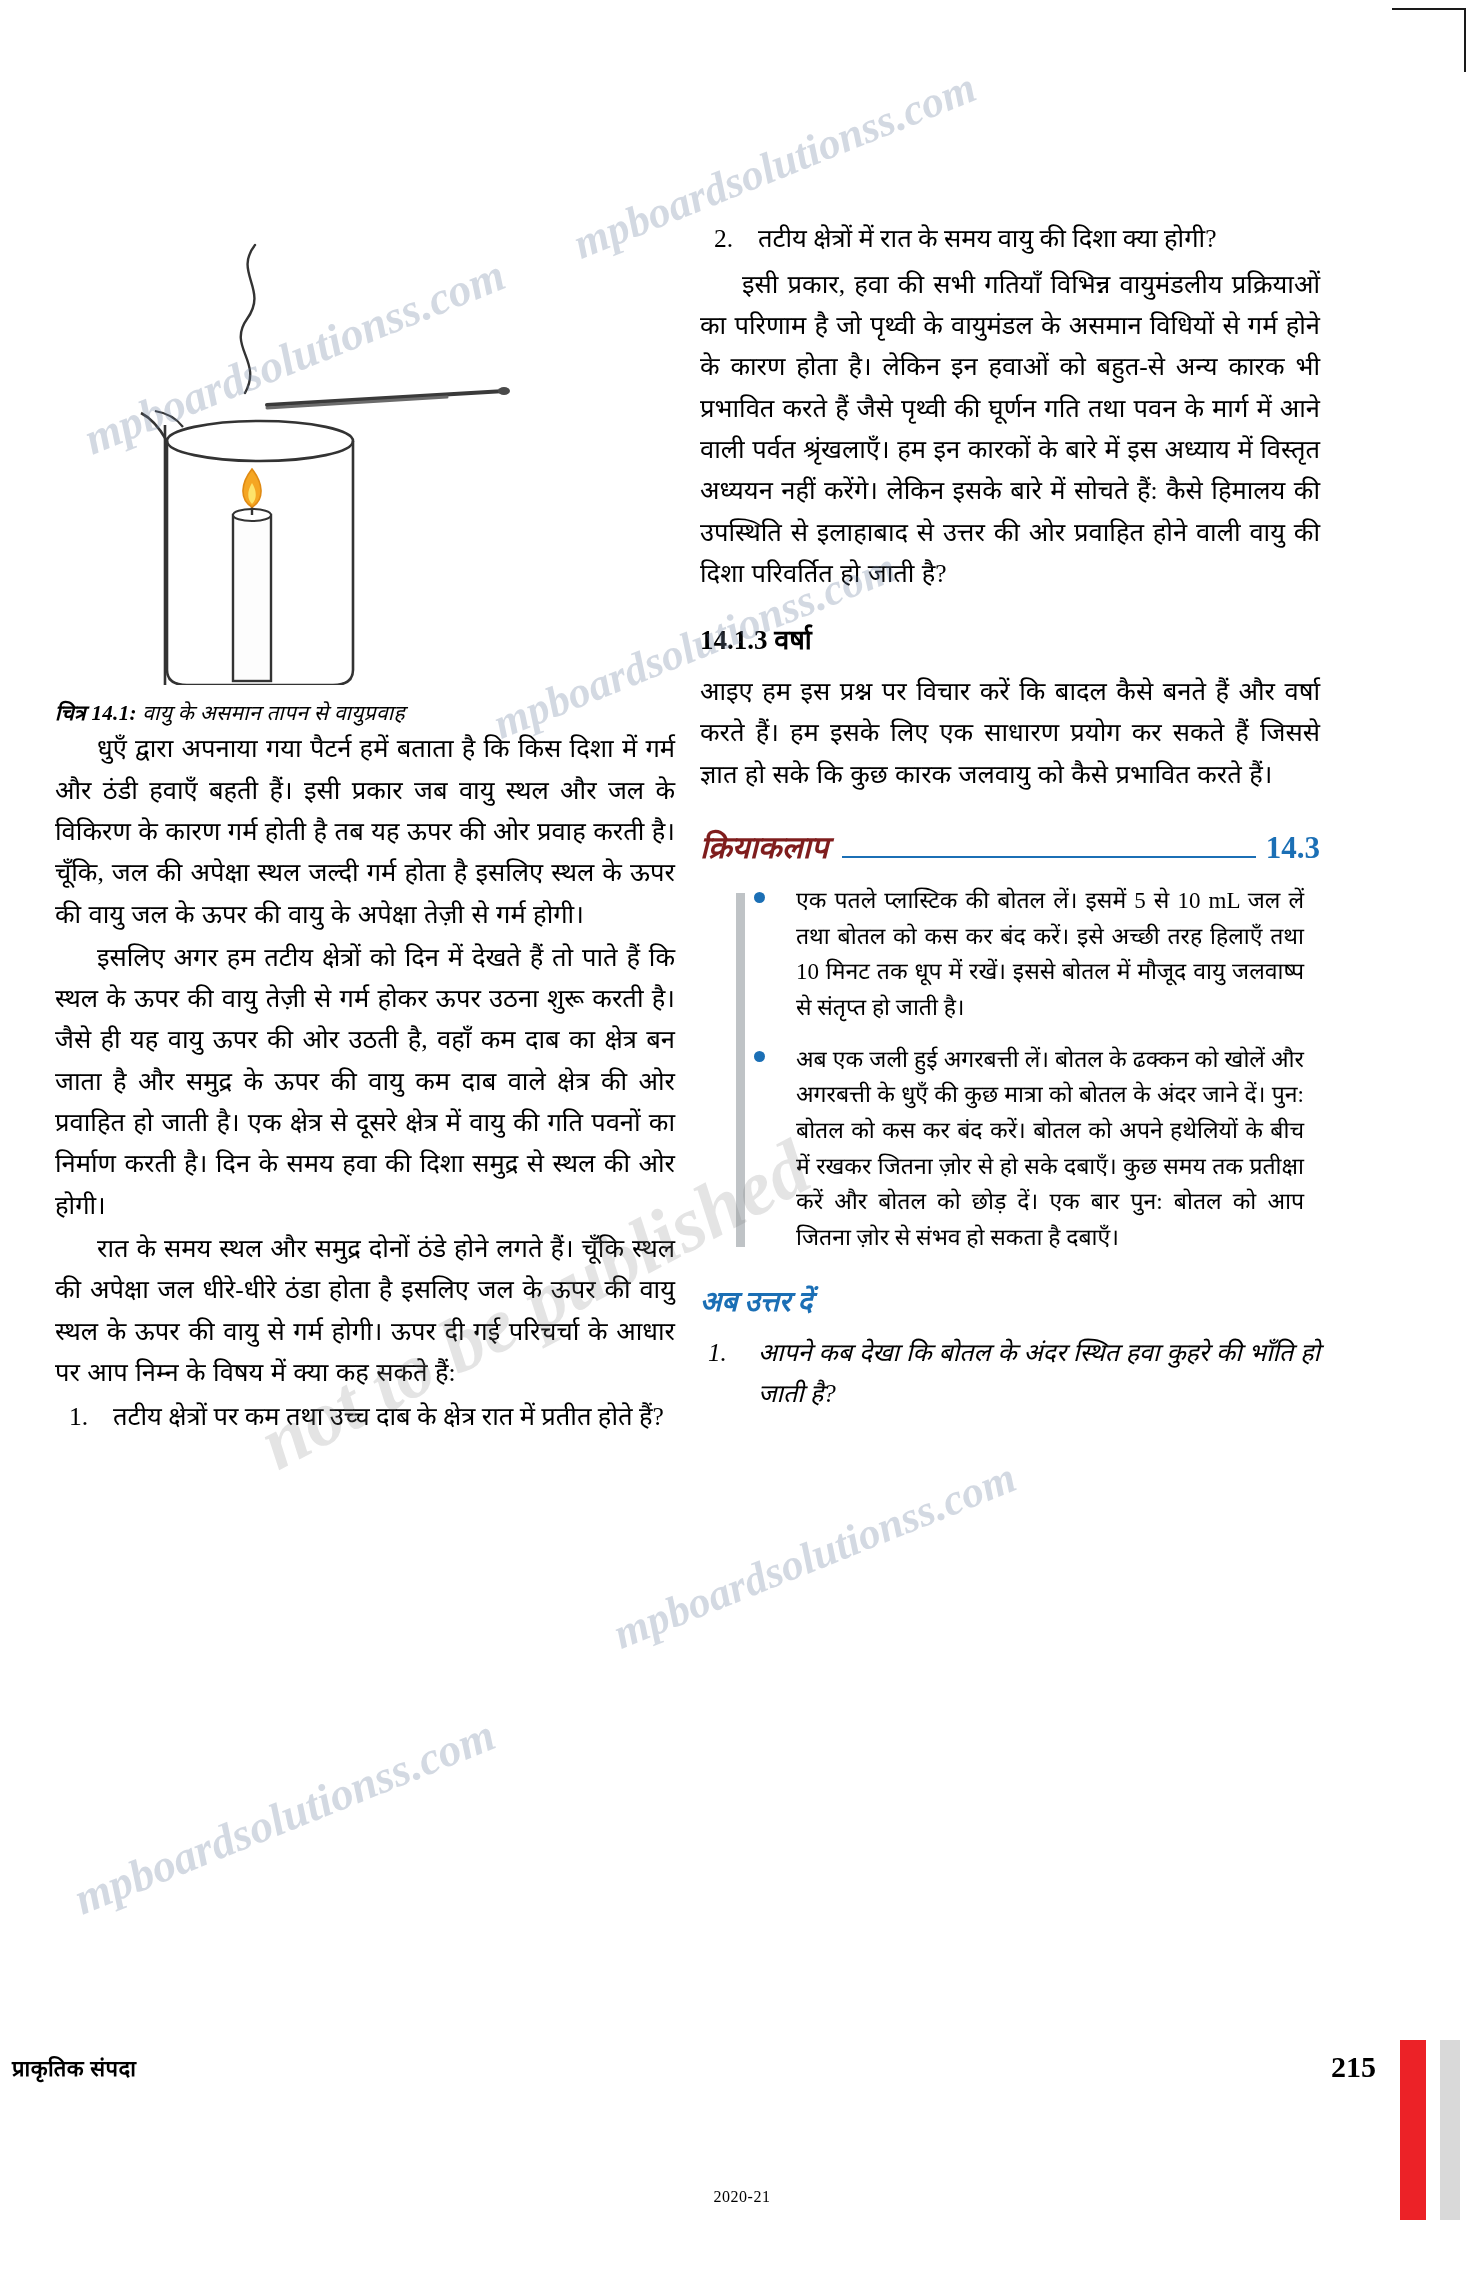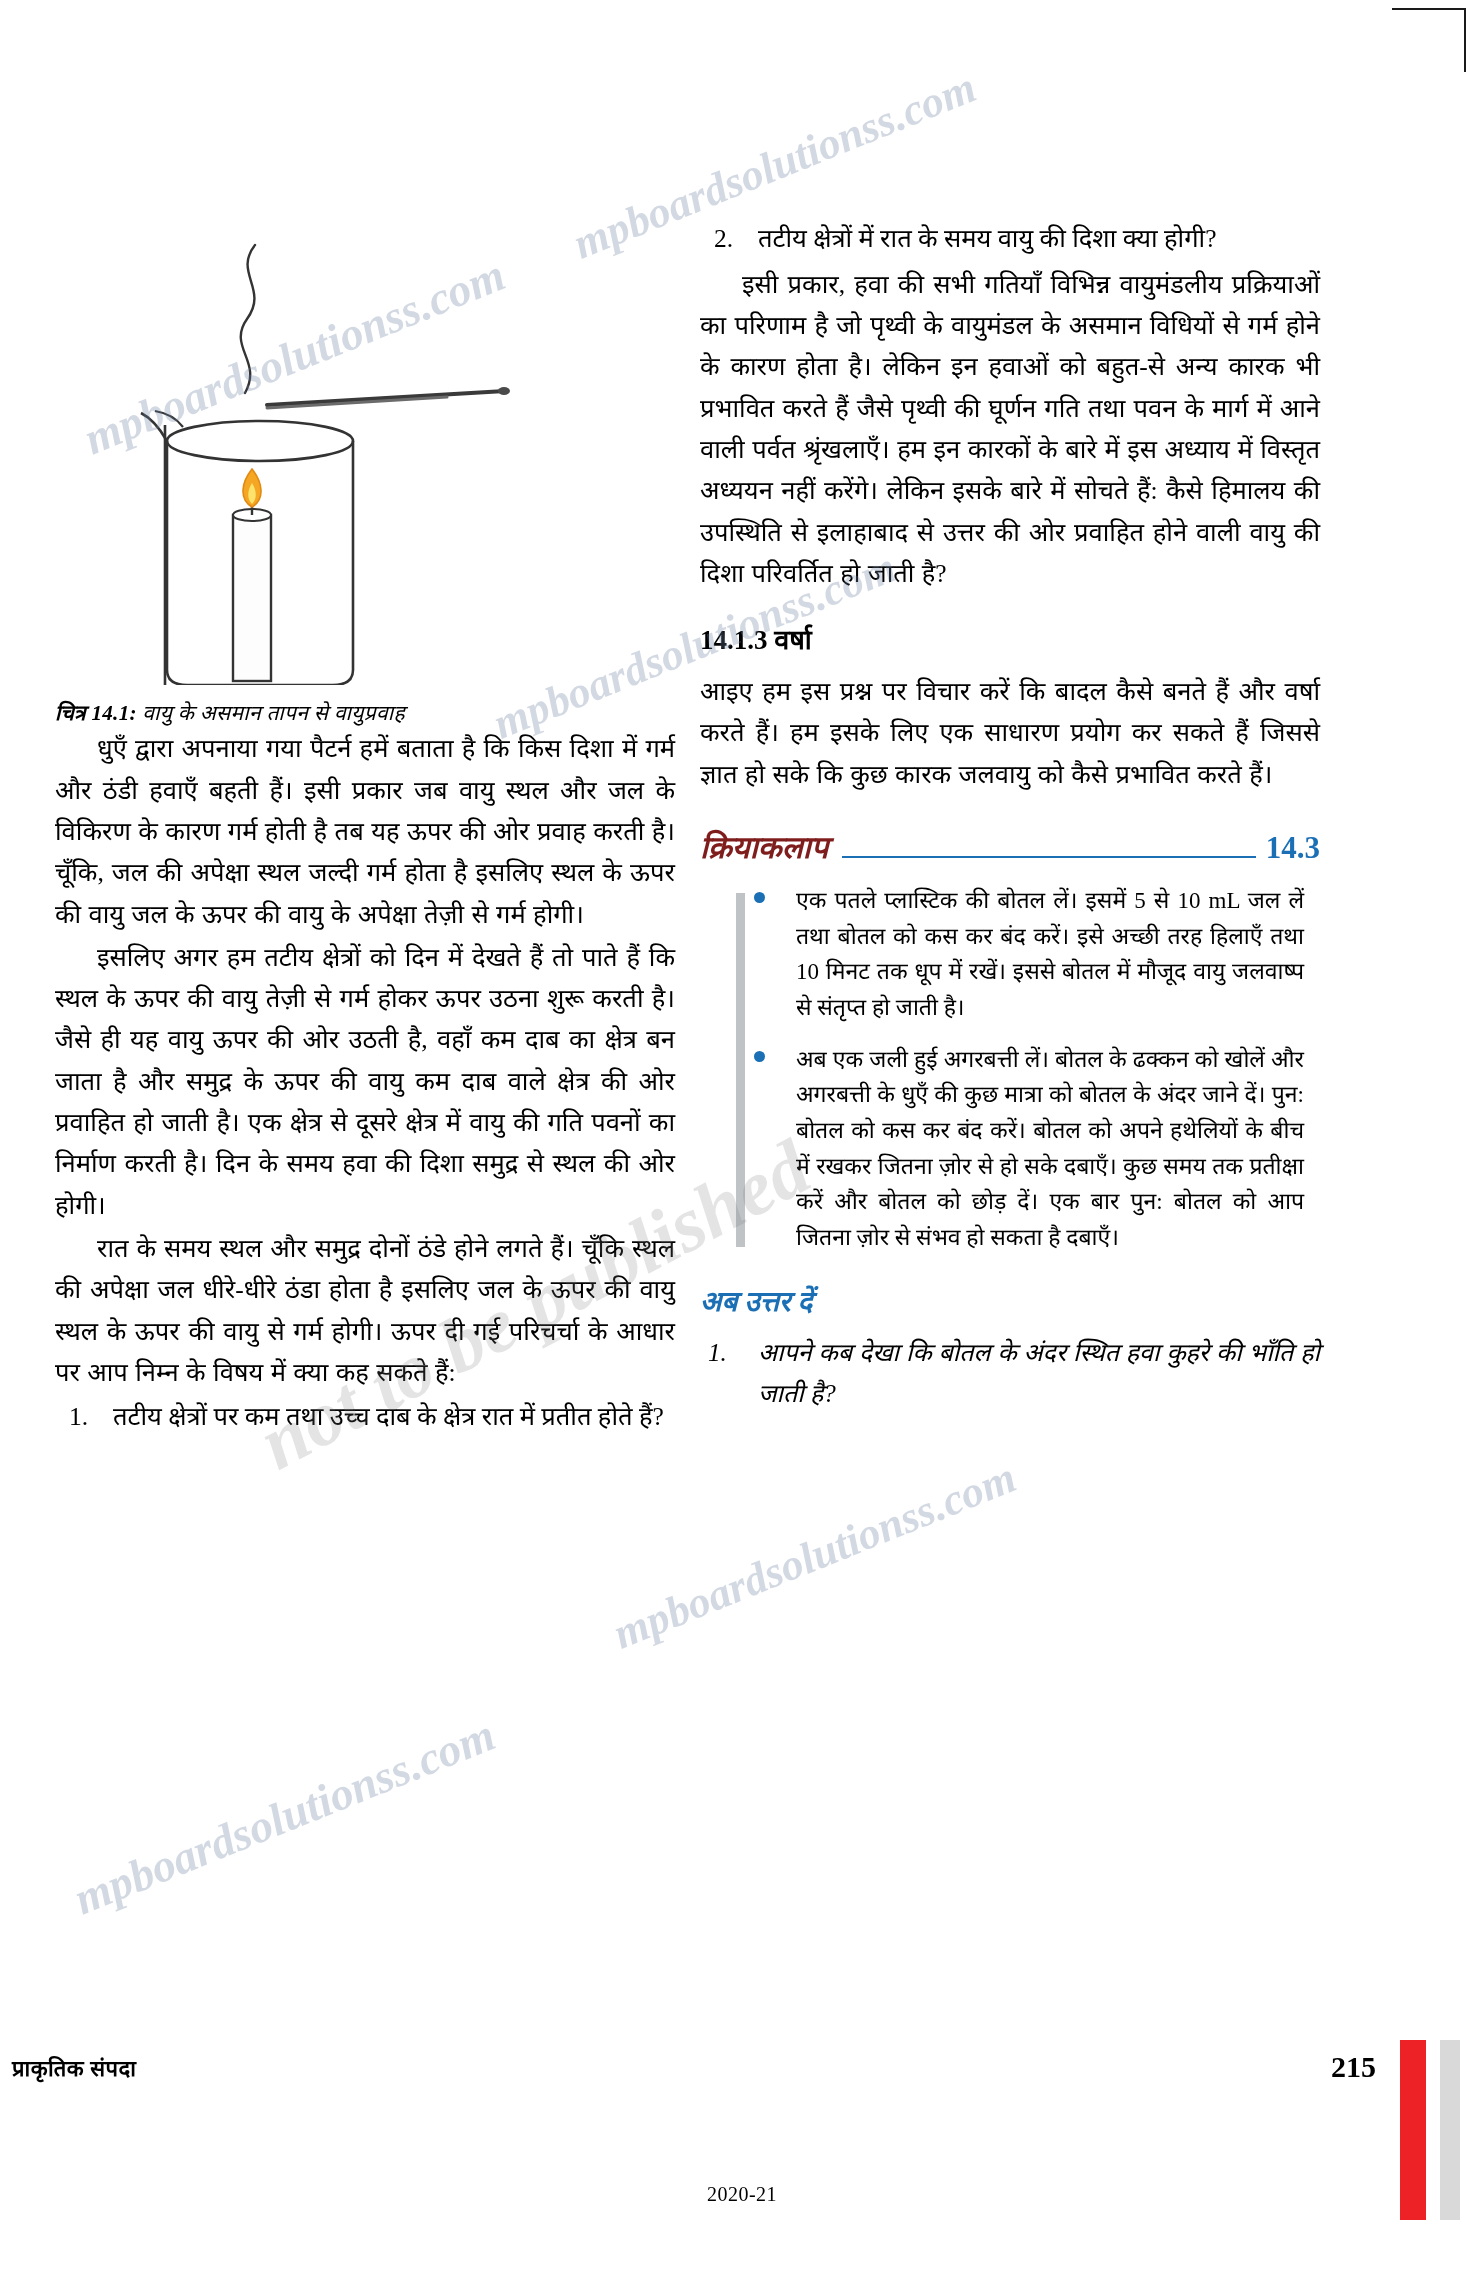--- a/index.html
+++ b/index.html
@@ -217,21 +217,21 @@
     bottom: 60px;
     width: 20px;
     height: 180px;
     background: #d9d9d9;
   }
   .year-mark {
     position: absolute;
     left: 0; right: 0;
     bottom: 74px;
     text-align: center;
-    font-size: 20px;
+    font-size: 16px;
     letter-spacing: .5px;
   }
 
   
   .wm {
     position: absolute;
     font-family: "Liberation Serif", serif;
     color: rgba(110,130,160,0.30);
     font-style: italic;
     font-weight: 700;

